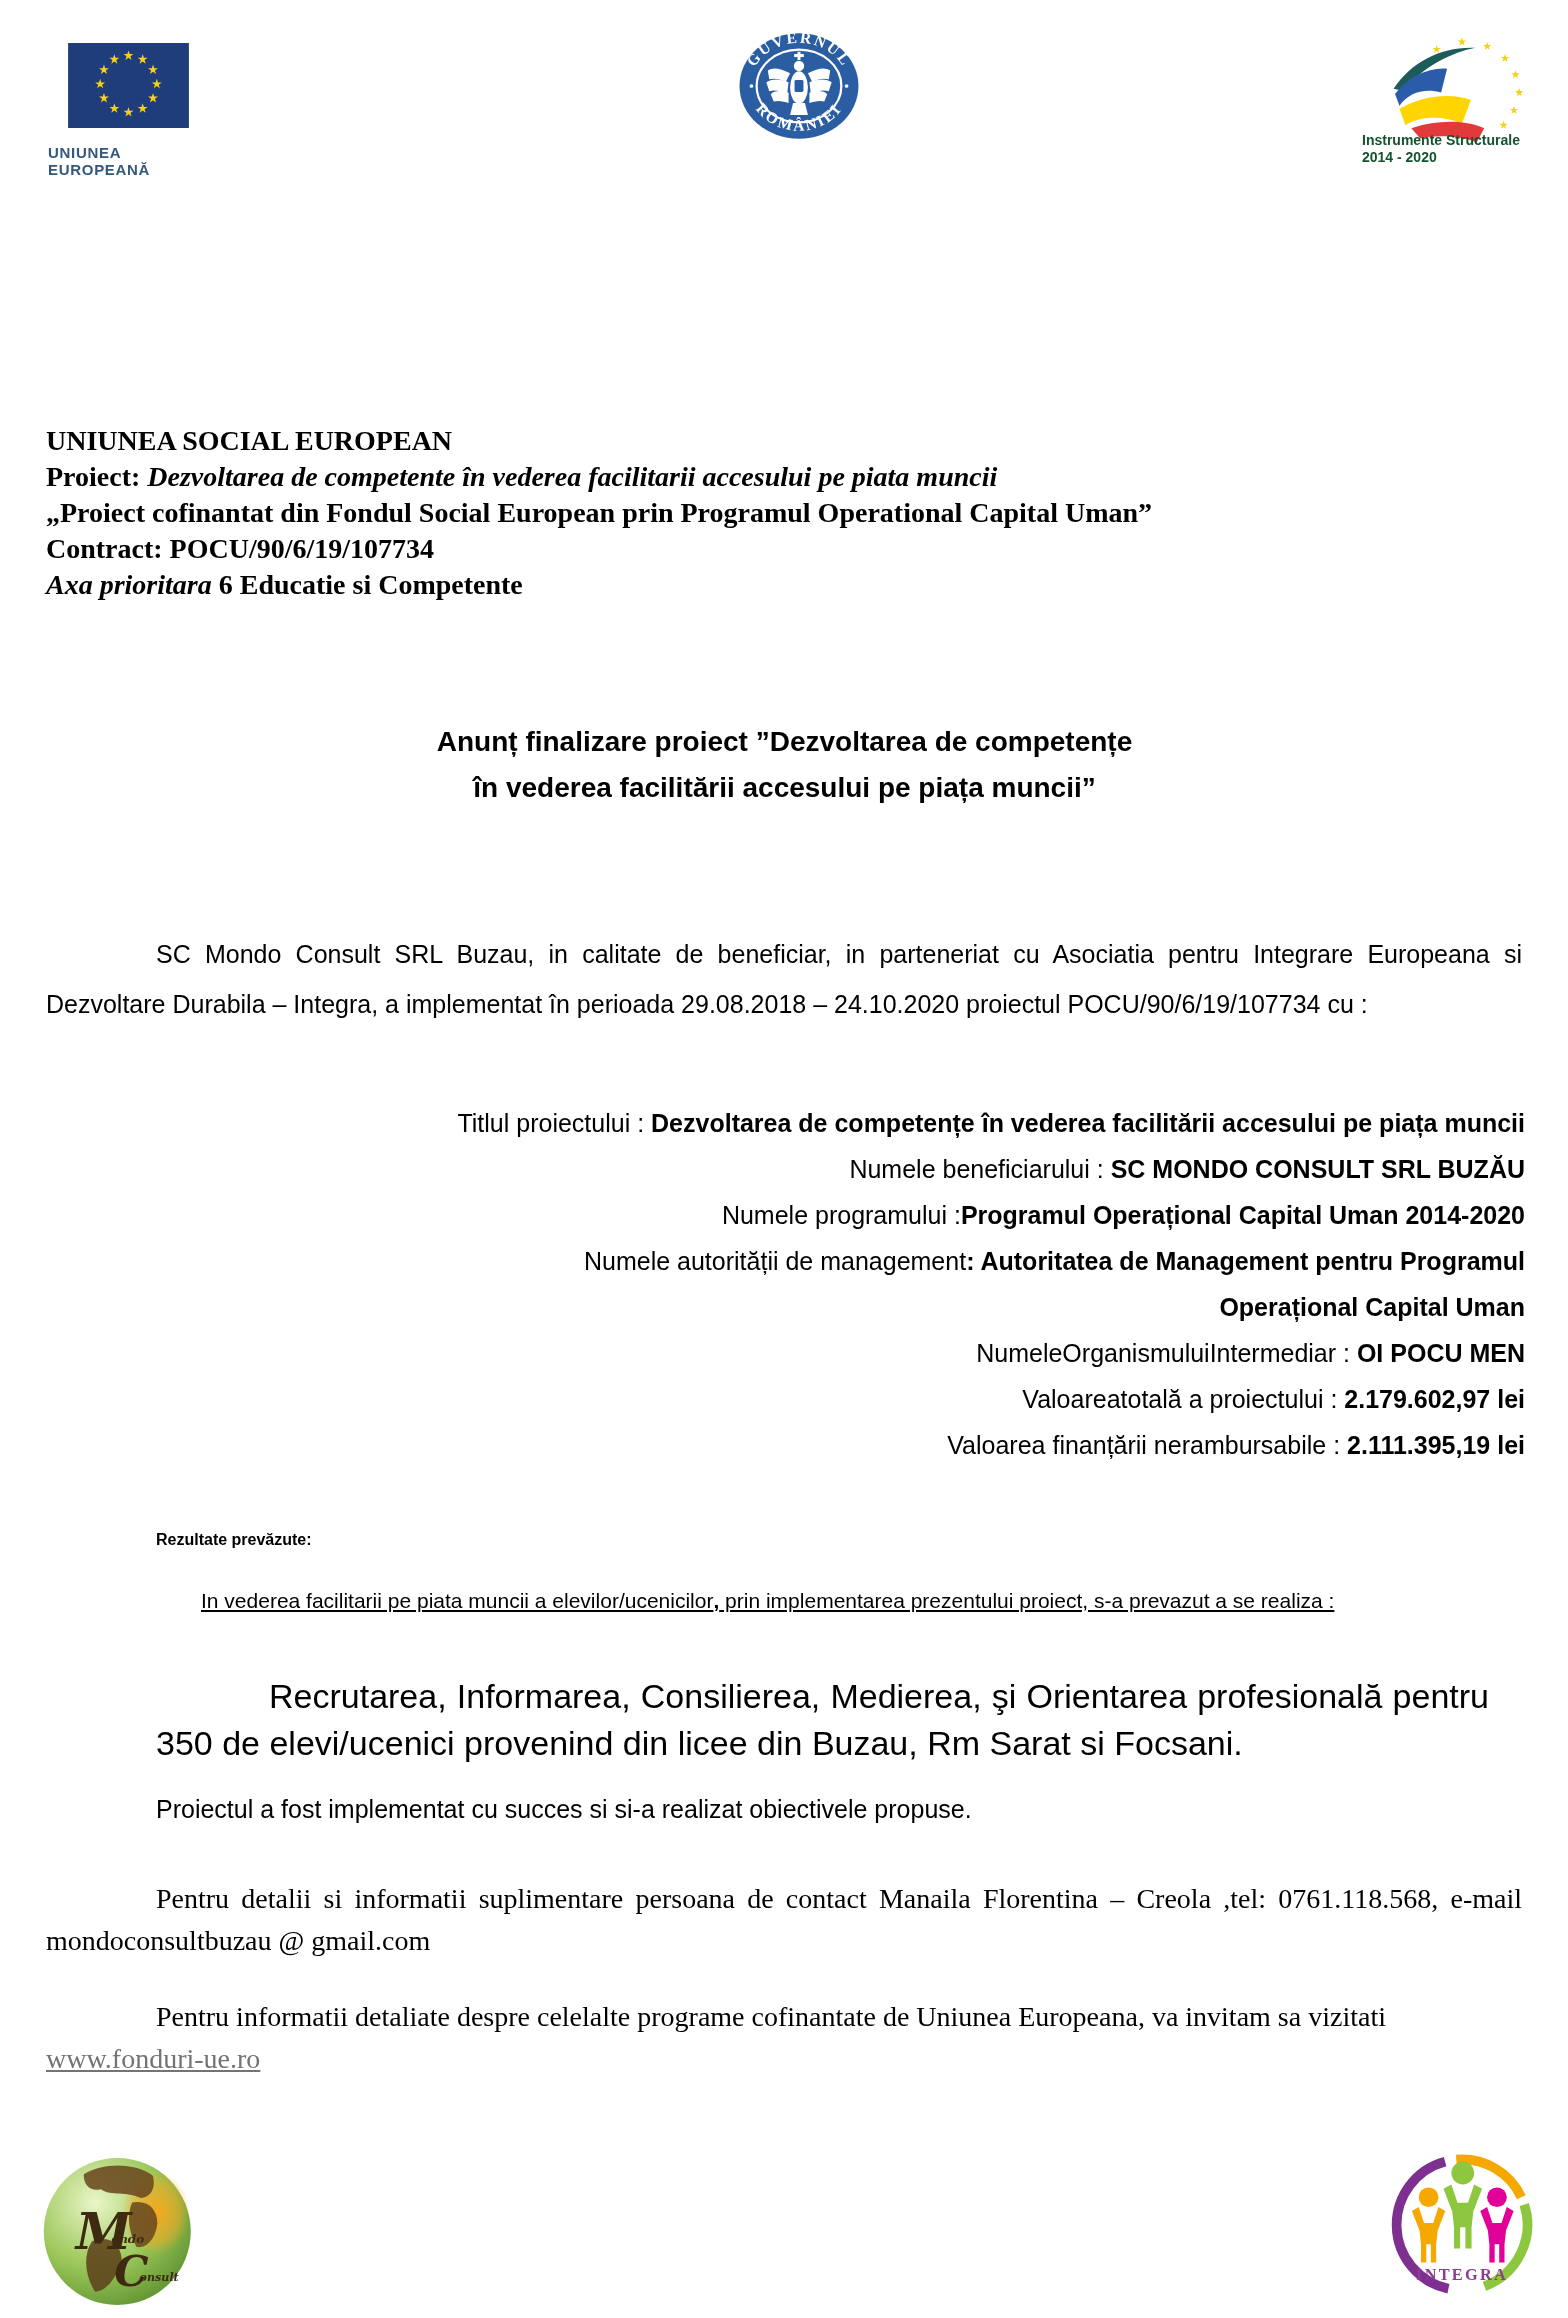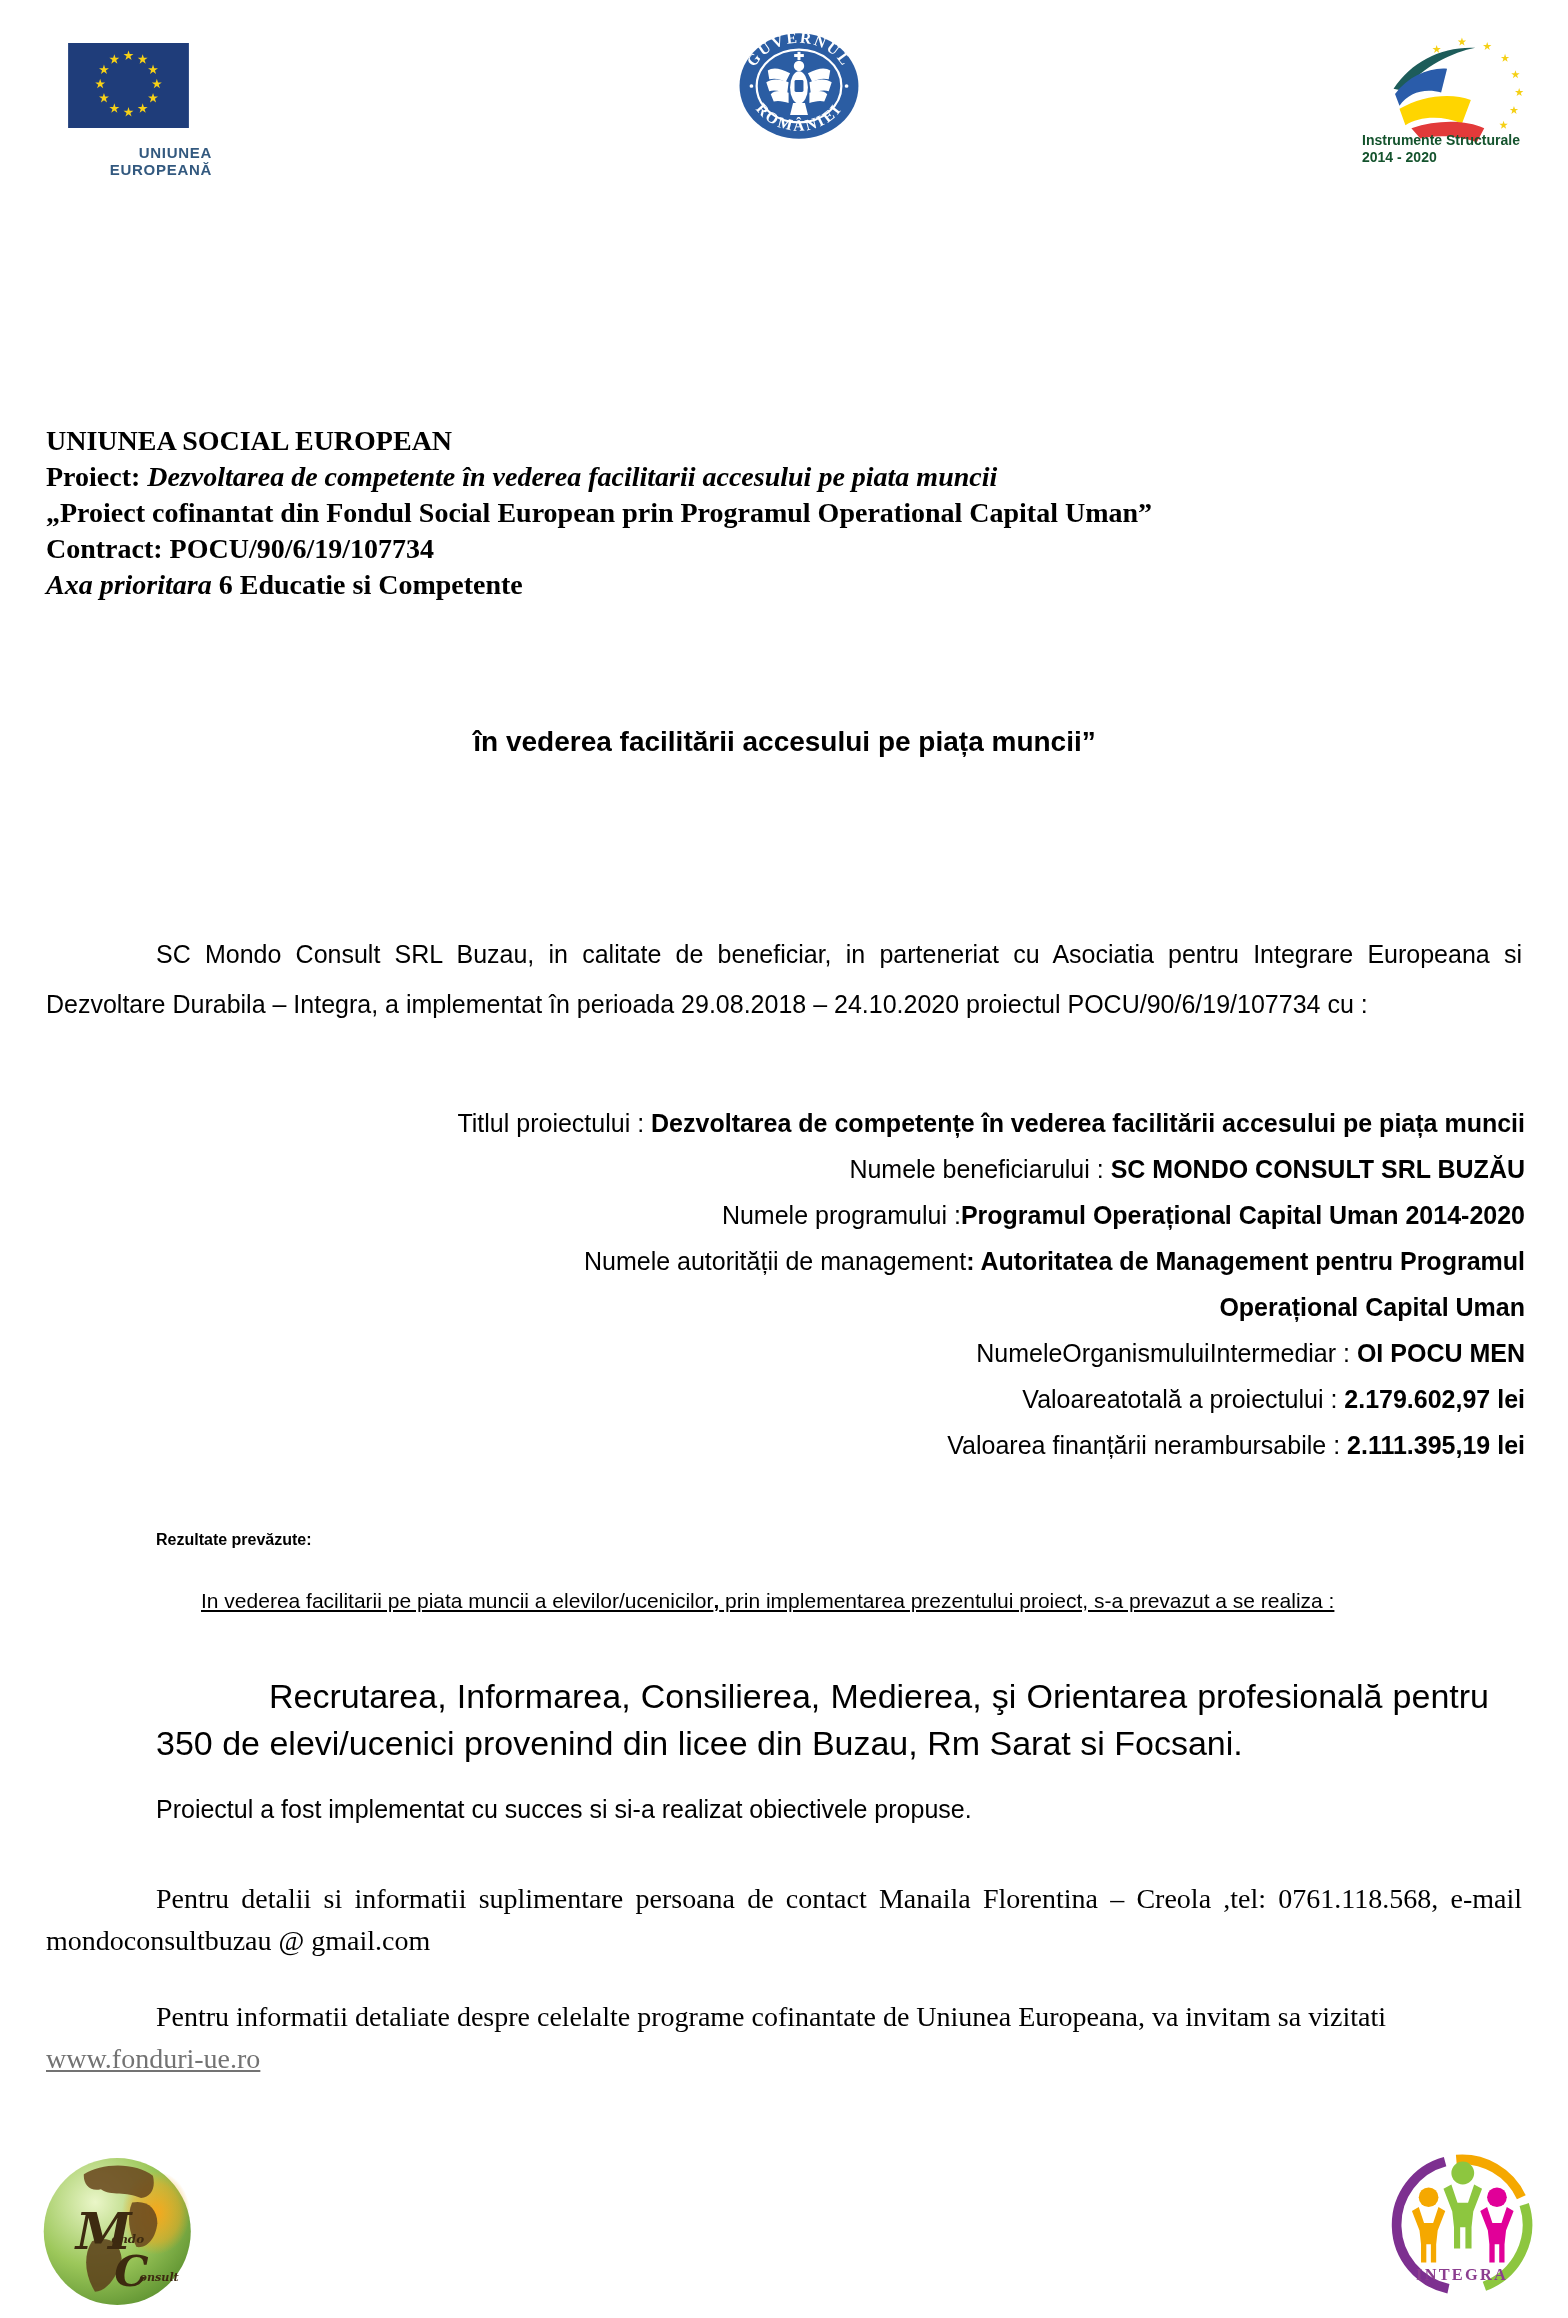--- a/index.html
+++ b/index.html
@@ -5,21 +5,21 @@
   html,body{margin:0;padding:0;background:#fff;}
   .page{position:relative;width:1569px;height:2319px;background:#ffffff;overflow:hidden;
         font-family:"Liberation Sans","DejaVu Sans",sans-serif;color:#000;}
   .serif{font-family:"Liberation Serif","DejaVu Serif",serif;}
   .sans{font-family:"Liberation Sans","DejaVu Sans",sans-serif;}
   .b{font-weight:bold;}
   .i{font-style:italic;}
 
   
   .logo-eu{position:absolute;left:68px;top:43px;}
-  .eu-caption{position:absolute;left:48px;top:144px;width:164px;text-align:right;
+  .eu-caption{position:absolute;left:48px;top:144px;width:164px;text-align:left;
               font-weight:bold;font-size:15px;letter-spacing:0.7px;color:#33597f;}
   .logo-gov{position:absolute;left:737px;top:31px;}
   .logo-is{position:absolute;left:1377px;top:33px;}
   .is-caption{position:absolute;left:1362px;top:132px;width:185px;text-align:left;
               font-weight:bold;font-size:14px;color:#14532d;line-height:17px;}
 
   
   .header-text{position:absolute;left:46px;top:423px;width:1429px;
                font-size:28px;line-height:36px;font-weight:bold;}
   
@@ -133,20 +133,21 @@
 
   <div class="header-text serif">
     <div>UNIUNEA SOCIAL EUROPEAN</div>
     <div><span>Proiect: </span><span class="i">Dezvoltarea de competente în vederea facilitarii accesului pe piata muncii</span></div>
     <div>„Proiect cofinantat din Fondul Social European prin Programul Operational Capital Uman”</div>
     <div>Contract: POCU/90/6/19/107734</div>
     <div><span class="i">Axa prioritara</span><span> 6 Educatie si Competente</span></div>
   </div>
 
   <div class="doc-title sans">
+    <div>Anunț finalizare proiect ”Dezvoltarea de competențe</div>
     <div>în vederea facilitării accesului pe piața muncii”</div>
   </div>
 
   <div class="intro sans">SC Mondo Consult SRL Buzau, in calitate de beneficiar, in parteneriat cu Asociatia pentru Integrare Europeana si Dezvoltare Durabila – Integra, a implementat în perioada 29.08.2018 – 24.10.2020 proiectul POCU/90/6/19/107734 cu :</div>
 
   <div class="details sans">
     <div><span>Titlul proiectului : </span><span class="b">Dezvoltarea de competențe în vederea facilitării accesului pe piața muncii</span></div>
     <div><span>Numele beneficiarului : </span><span class="b">SC MONDO CONSULT SRL BUZĂU</span></div>
     <div><span>Numele programului :</span><span class="b">Programul Operațional Capital Uman 2014-2020</span></div>
     <div><span>Numele autorității de management</span><span class="b">: Autoritatea de Management pentru Programul</span><br><span class="b">Operațional Capital Uman</span></div>

